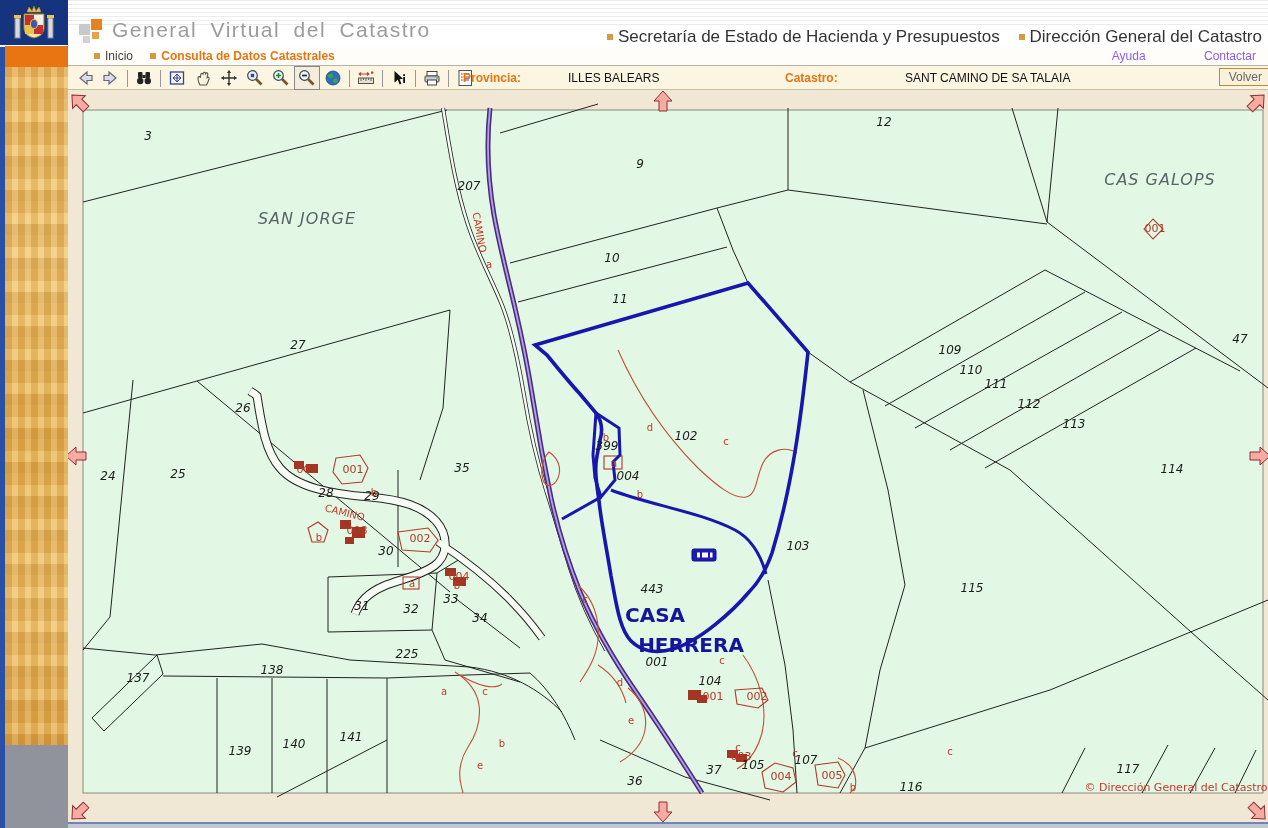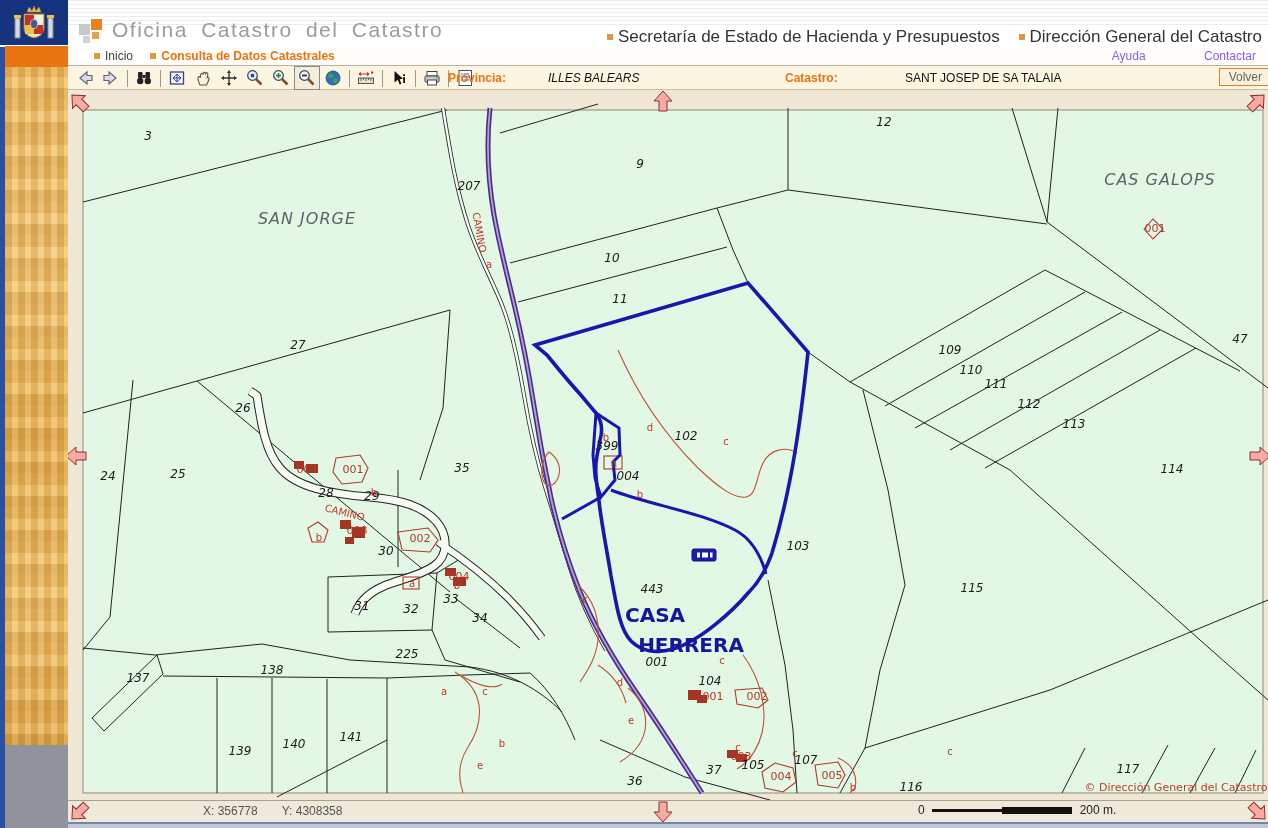--- a/index.html
+++ b/index.html
@@ -84,21 +84,21 @@
 <div class="abs side-gray"></div>
 
 <div class="abs header">
   <div class="abs pinstripes"></div>
   <div class="abs logo-sq">
     <i style="left:1px;top:7px;width:11px;height:11px;background:#C9C9C9"></i>
     <i style="left:13px;top:2px;width:11px;height:11px;background:#E8821E"></i>
     <i style="left:14px;top:15px;width:7px;height:7px;background:#E8A24E"></i>
     <i style="left:5px;top:19px;width:7px;height:7px;background:#D2D2D2"></i>
   </div>
-  <div class="abs title">Oficina Catastro del Catastro</div>
+  <div class="abs title">General Virtual del Catastro</div>
   <div class="abs toplinks">
     <span class="sq"></span><span>Secretaría de Estado de Hacienda y Presupuestos</span>
     <span class="sq"></span><span>Dirección General del Catastro</span>
   </div>
 </div>
 
 <div class="abs menurow">
   <div class="abs menuleft">
     <span class="sq"></span><span class="lbl">Inicio</span>
     <span class="sq"></span><span class="hot">Consulta de Datos Catastrales</span>
@@ -211,24 +211,24 @@
           <rect x="4" y="2.5" width="12.5" height="15" fill="#FFF" stroke="#456"></rect>
           <path d="M8.5,6 H14 M8.5,9 H14 M8.5,12 H14" stroke="#3355BB"></path>
           <g fill="#E87511">
             <rect x="6" y="5.2" width="1.6" height="1.6"></rect>
             <rect x="6" y="8.2" width="1.6" height="1.6"></rect>
             <rect x="6" y="11.2" width="1.6" height="1.6"></rect>
           </g>
         </svg>
       </div>
   </div>
-  <span class="abs tb-lbl" style="left:380px;">Provincia:</span>
-  <span class="abs tb-val" style="left:480px;font-style:italic;">ILLES BALEARS</span>
+  <span class="abs tb-lbl" style="left:395px;">Provincia:</span>
+  <span class="abs tb-val" style="left:500px;">ILLES BALEARS</span>
   <span class="abs tb-lbl" style="left:717px;">Catastro:</span>
-  <span class="abs tb-val" style="left:837px;">SANT JOSEP DE SA TALAIA</span>
+  <span class="abs tb-val" style="left:837px;">SANT CAMINO DE SA TALAIA</span>
   <button class="abs volver">Volver</button>
 </div>
 
 <div class="abs map-frame">
   <svg class="map-svg" viewBox="68 90 1200 738">
 
     <rect x="83" y="110" width="1180" height="683" fill="#E2F7E4" stroke="#8A8A7A" stroke-width="1"></rect>
 
     <g stroke="#222" fill="none" stroke-width="1">
       <path d="M83,202 L447,110 M500,133 L598,104 M788,108 L788,190 M788,190 L717,208 L510,263 M788,190 L1047,224 M1012,108 L1047,222 M1058,108 L1047,222 M1047,222 L1268,388 M518,302 L727,247 M717,208 L733,250 L748,283 M808,352 L850,382"></path>
@@ -404,31 +404,20 @@
         <text x="502" y="747" class="ml-red">b</text>
         <text x="480" y="769" class="ml-red">e</text>
         <text x="374" y="496" class="ml-red">b</text>
         <text x="457" y="589" class="ml-red">b</text>
         <text x="412" y="587" class="ml-red">a</text>
         <text x="319" y="541" class="ml-red">b</text>
         <text x="1176" y="791" class="ml-copy">© Dirección General del Catastro</text>
       </g>
   </svg>
 
-  <div class="statusbar">
-    <div class="coords">
-      <span>X: 356778</span><span>Y: 4308358</span>
-    </div>
-    <div class="scalebar">
-      <span class="sb-zero">0</span>
-      <span class="sb-thin"></span>
-      <span class="sb-thick"></span>
-      <span class="sb-end">200 m.</span>
-    </div>
-  </div>
 
   <div class="pan-abs" style="left:-3px;top:709px;"><svg width="28" height="26" viewBox="-14 -13 28 26">
         <g transform="rotate(-135)">
           <path d="M0,-10 L9,0 L4,0 L4,10 L-4,10 L-4,0 L-9,0 Z" fill="#F7ABA3" stroke="#8E2F2F"></path>
         </g>
       </svg></div>
   <div class="pan-abs" style="left:581px;top:709px;"><svg width="28" height="26" viewBox="-14 -13 28 26">
         <g transform="rotate(180)">
           <path d="M0,-10 L9,0 L4,0 L4,10 L-4,10 L-4,0 L-9,0 Z" fill="#F7ABA3" stroke="#8E2F2F"></path>
         </g>

